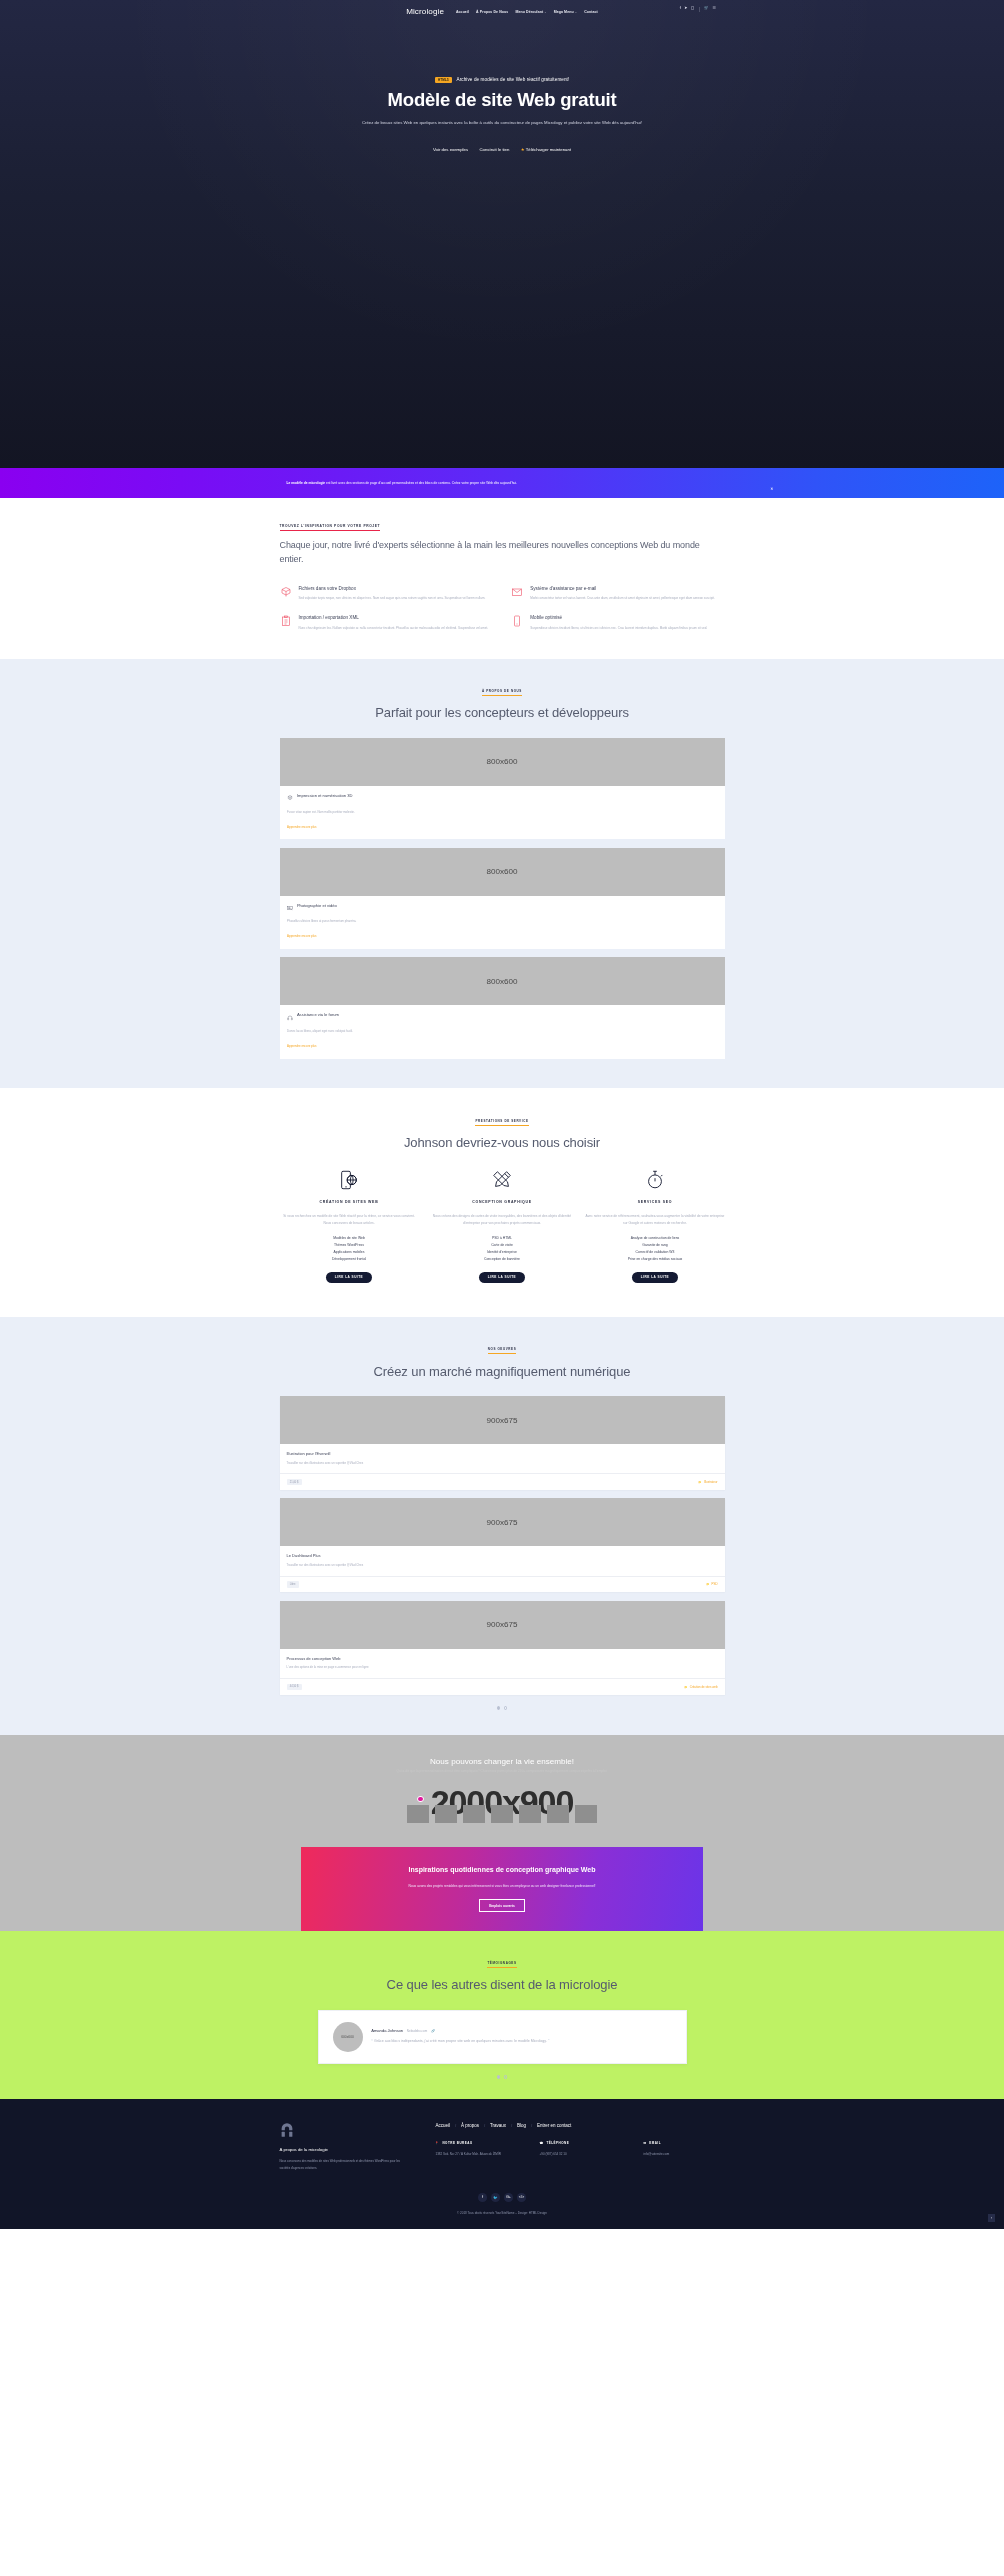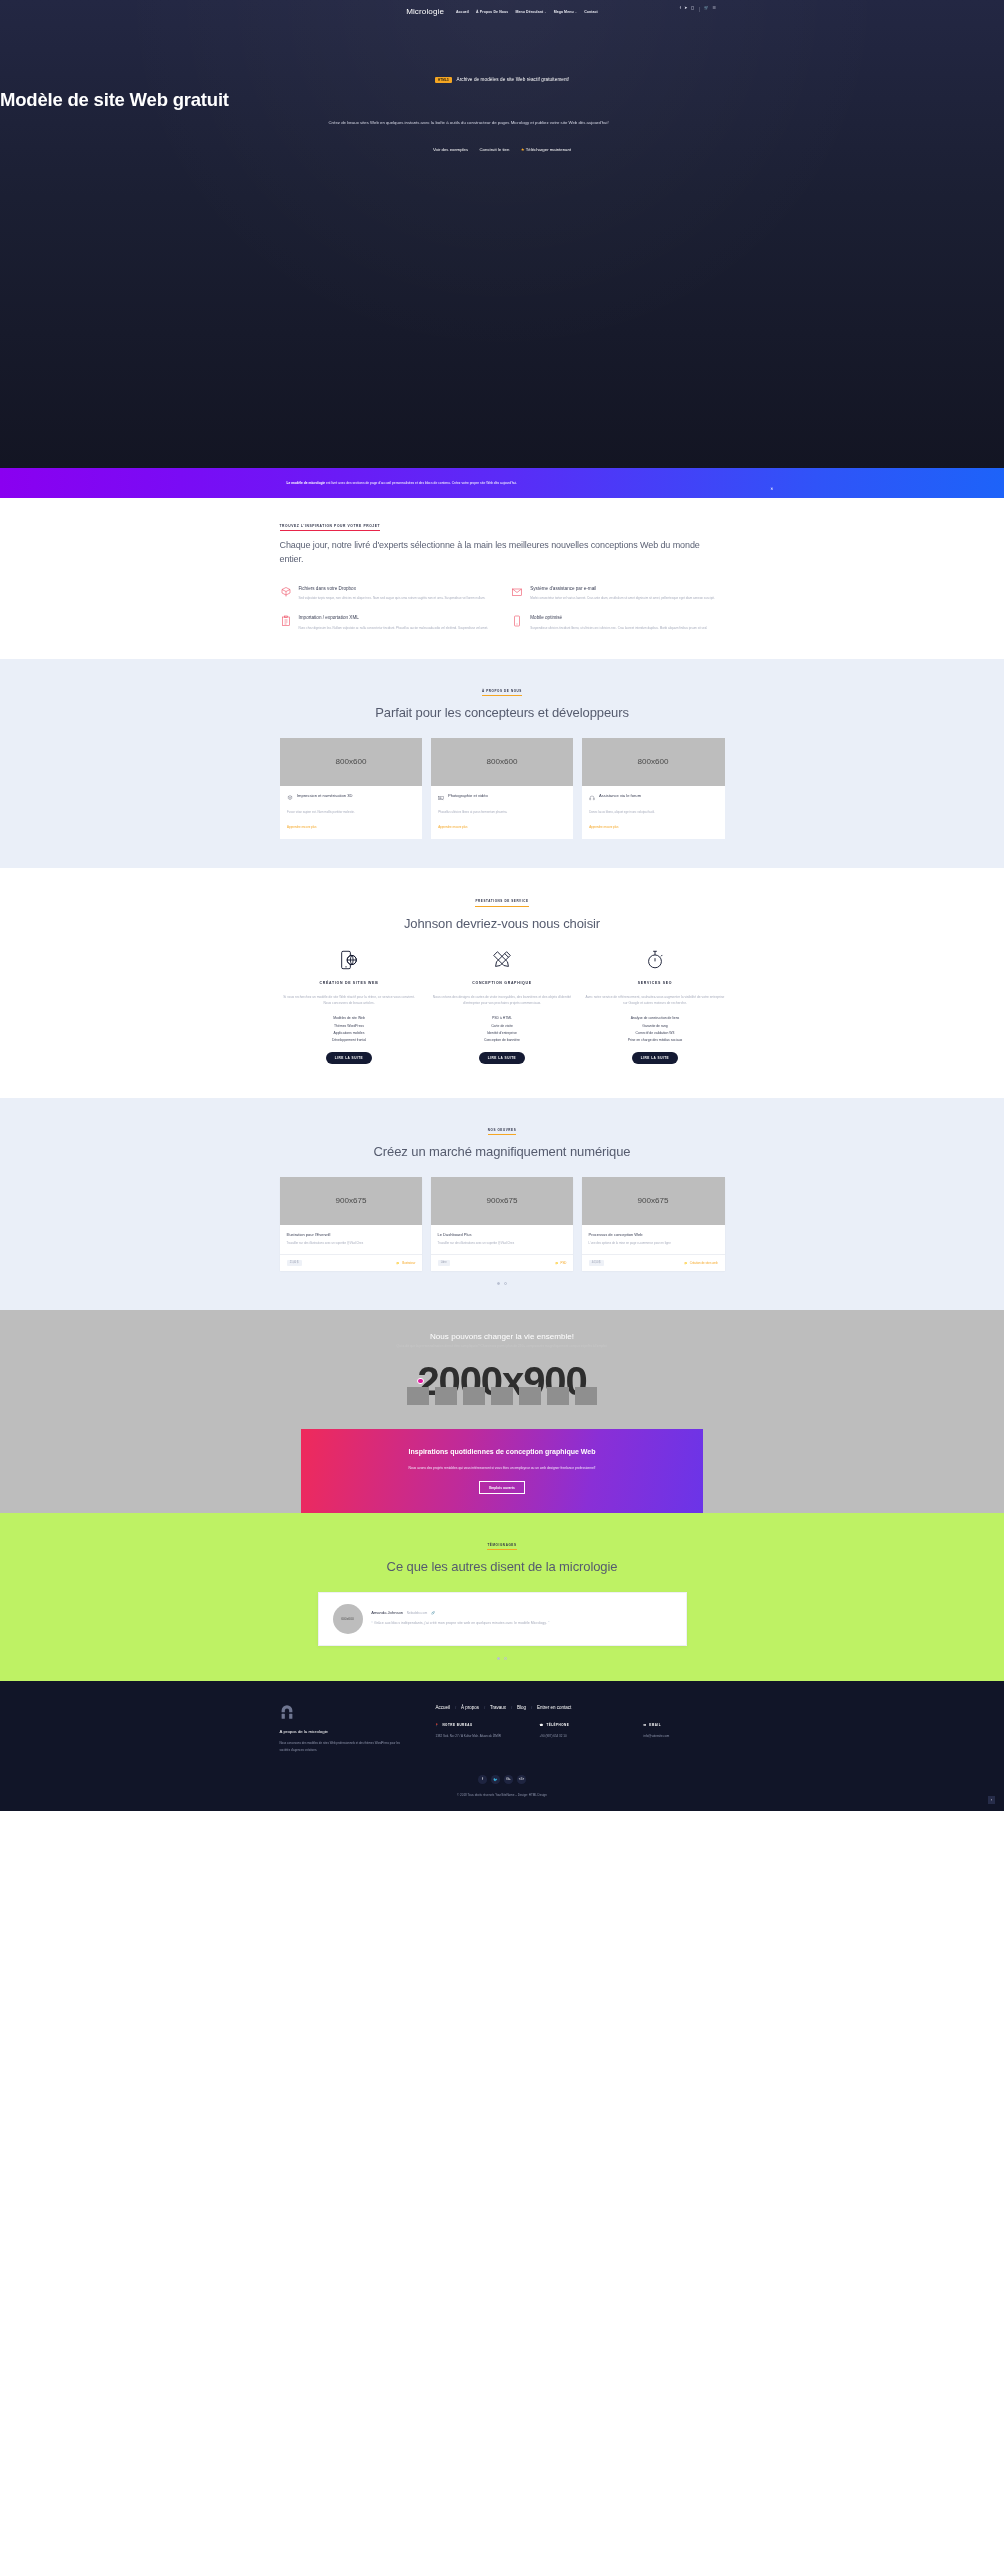--- a/index.html
+++ b/index.html
@@ -26,21 +26,21 @@
        justify-content:center;padding-top:4.3px;height:19.5px;}
   .nav-inner{display:flex;align-items:center;gap:7px;}
   .brand{font-size:8.1px;color:#fff;letter-spacing:0.1px;font-weight:400;margin-right:4.9px;}
   .nav-links{display:flex;align-items:center;gap:7px;}
   .nav-links a{font-size:3.5px;color:#e9eaf2;font-weight:700;letter-spacing:0.1px;white-space:nowrap;}
   .caret{font-size:2.7px;margin-left:1.1px;opacity:.85}
   .nav-right{position:absolute;right:288px;top:6.5px;display:flex;align-items:center;gap:3.3px;z-index:6;}
   .nav-right .ic{font-size:3.8px;color:#eceefa;line-height:1}
   .nav-sep{width:0.5px;height:5.4px;background:#4b4f67;margin:0 1.6px;}
 
-  .hero-body{position:relative;z-index:4;padding-top:57px;}
+  .hero-body{position:relative;z-index:4;text-align:center;padding-top:57px;}
   .badge-row{display:flex;align-items:center;justify-content:center;gap:4.3px;margin-bottom:6px;}
   .badge{background:#f5a623;color:#231c0b;font-size:3px;font-weight:700;
          padding:1.1px 3.3px;border-radius:1.1px;letter-spacing:0.2px;}
   .badge-text{font-size:4.6px;color:#fff;font-weight:400;letter-spacing:0.1px}
   .hero-title{font-size:18.5px;font-weight:700;color:#fff;letter-spacing:-0.2px;margin-bottom:7.6px;}
   .hero-sub{font-size:4.3px;line-height:2.1;color:#d6d8e6;width:347px;margin:0 auto 19.5px;font-weight:400;}
   .hero-actions{display:flex;align-items:center;justify-content:center;gap:11.4px;}
   .hero-actions a{font-size:4.3px;color:#fff;font-weight:400}
   .star{color:#f5a623;font-size:4.3px;margin-right:1.1px}
 
@@ -62,21 +62,21 @@
   .feat{display:flex;gap:7px;}
   .feat .ficon{flex:0 0 12px;color:#ef4e63;}
   .feat h4{font-size:4.6px;font-weight:400;color:#3a3f55;margin-bottom:4.3px;}
   .feat p{font-size:3px;line-height:2.1;color:#a8adbd;}
 
   
   .sec-lblue{background:#eaeff8;padding:25px 0 29px;text-align:center;}
   .eyebrow-c{display:inline-block;font-size:3px;font-weight:700;color:#2b2f45;
      letter-spacing:0.6px;padding-bottom:2.2px;border-bottom:0.8px solid #f5a623;margin-bottom:9.2px;}
   .sec-title{font-size:13px;color:#555b6e;font-weight:400;letter-spacing:-0.1px;margin-bottom:17.4px;}
-  .cards3{display:grid;grid-template-columns:repeat(3,1fr);gap:8.1px;}
+  .cards3{display:grid;grid-template-columns:repeat(1,1fr);gap:8.1px;}
   .card{background:#fff;text-align:left;}
   .ph{background:#bdbdbd;height:48px;display:flex;align-items:center;justify-content:center;
       color:#4a4a4a;font-size:8.1px;font-weight:400;}
   .card-body{padding:7px 7.6px 9.8px;}
   .card-h{display:flex;align-items:flex-start;gap:3.8px;margin-bottom:5.4px;}
   .card-h .cicon{flex:0 0 6px;color:#3a3f55;margin-top:0.5px}
   .card-h h5{font-size:4.1px;font-weight:400;color:#3a3f55;line-height:1.5;}
   .card p{font-size:2.9px;line-height:2.1;color:#a8adbd;margin-bottom:4.9px;}
   .more{font-size:2.9px;color:#f5a623;}
 
@@ -101,21 +101,21 @@
   .price{background:#eef1f7;color:#9aa0b2;font-size:2.6px;padding:1.6px 3.3px;border-radius:1.1px;}
   .tag{font-size:2.9px;color:#f5a623;display:flex;align-items:center;gap:1.6px}
   .dots{display:flex;gap:3.3px;justify-content:center;margin-top:11px;}
   .dot{width:3.8px;height:3.8px;border-radius:50%;border:0.5px solid #b9c0d2;background:transparent;}
   .dot.on{background:#b9c0d2;}
 
   
   .sec-grey{background:#bdbdbd;padding:22px 0 0;text-align:center;position:relative;}
   .grey-title{font-size:8.1px;color:#fff;font-weight:400;margin-bottom:2px;}
   .grey-sub{font-size:3.3px;line-height:2.1;color:#c7c7c7;width:304px;margin:0 auto 11px;}
-  .grey-num{font-size:40px;font-weight:700;color:#2e2e2e;letter-spacing:-1.1px;line-height:1;}
+  .grey-num{font-size:34px;font-weight:700;color:#2e2e2e;letter-spacing:-1.1px;line-height:1;}
   .grey-strip{position:relative;height:30px;margin-top:-20.6px;display:flex;
      align-items:center;justify-content:center;gap:6px;}
   .gbox{width:22px;height:18.5px;background:#8f8f8f;}
   .pin{position:absolute;left:50%;transform:translateX(-85px);top:-3.3px;
        width:6.5px;height:6.5px;border-radius:50%;background:#e0189e;border:1.1px solid #fff;}
   .cta-box{width:402px;margin:18.5px auto 0;
      background:linear-gradient(100deg,#ef2a5b 0%, #bf2a9a 40%, #8a2fd6 72%, #6b34e8 100%);
      padding:18px 16.3px 18.5px;text-align:center;position:relative;z-index:2;}
   .cta-title{font-size:7px;font-weight:700;color:#fff;line-height:1.5;margin-bottom:7px;}
   .cta-sub{font-size:3.3px;line-height:2;color:#f3e6fb;width:337px;margin:0 auto 9.2px;}

